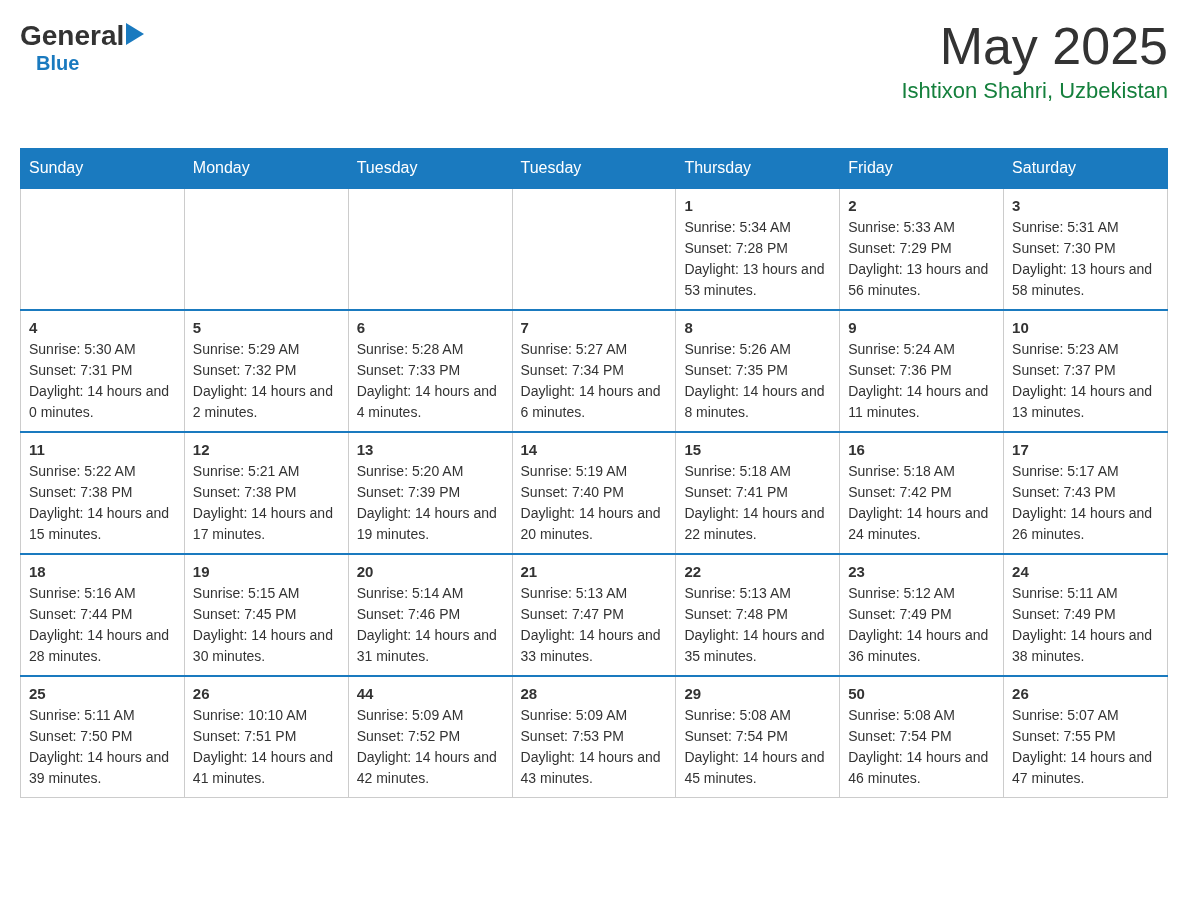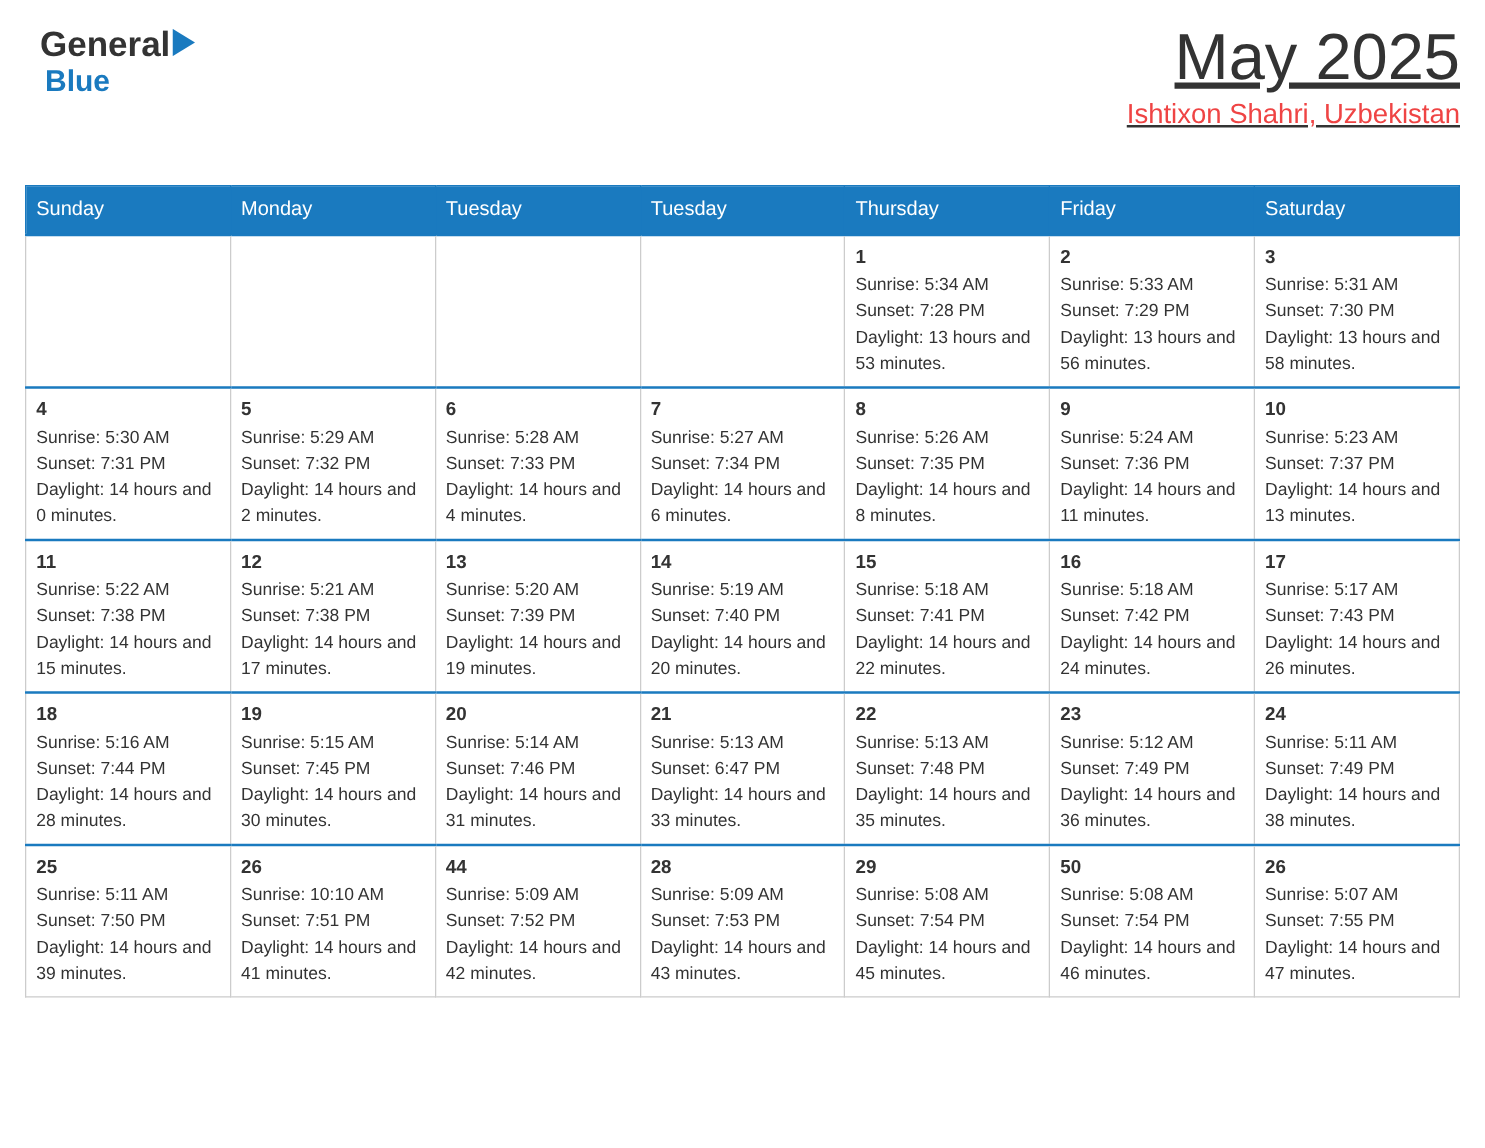--- a/index.html
+++ b/index.html
@@ -18,47 +18,45 @@
       margin-bottom: 20px;
     }
     .logo {
       display: flex;
       flex-direction: column;
       align-items: flex-start;
     }
     .logo-text {
       display: flex;
       align-items: center;
-      margin-left: 12px;
     }
     .logo-general {
       font-size: 28px;
       font-weight: bold;
       color: #333;
     }
     .logo-blue-word {
-      font-size: 24px;
+      font-size: 20px;
       font-weight: bold;
       color: #1a7abf;
       margin-left: 8px;
       text-align: right;
     }
     .title-block {
       text-align: right;
-      text-decoration: underline;
     }
     .month-title {
       font-size: 52px;
       font-weight: normal;
       color: #333;
       line-height: 1;
     }
     .location-title {
       font-size: 22px;
-      color: #ef4444;
+      color: #15803d;
       margin-top: 6px;
       margin-left: 48px;
     }
     .calendar {
       width: 100%;
       border-collapse: collapse;
       border: 1px solid #ccc;
       margin-top: 44px;
     }
     .calendar th {
@@ -279,21 +277,21 @@
         <td>
           <span class="day-number">20</span>
           <div class="day-info">Sunrise: 5:14 AM
 Sunset: 7:46 PM
 Daylight: 14 hours
 and 31 minutes.</div>
         </td>
         <td>
           <span class="day-number">21</span>
           <div class="day-info">Sunrise: 5:13 AM
-Sunset: 6:47 PM
+Sunset: 7:47 PM
 Daylight: 14 hours
 and 33 minutes.</div>
         </td>
         <td>
           <span class="day-number">22</span>
           <div class="day-info">Sunrise: 5:13 AM
 Sunset: 7:48 PM
 Daylight: 14 hours
 and 35 minutes.</div>
         </td>

